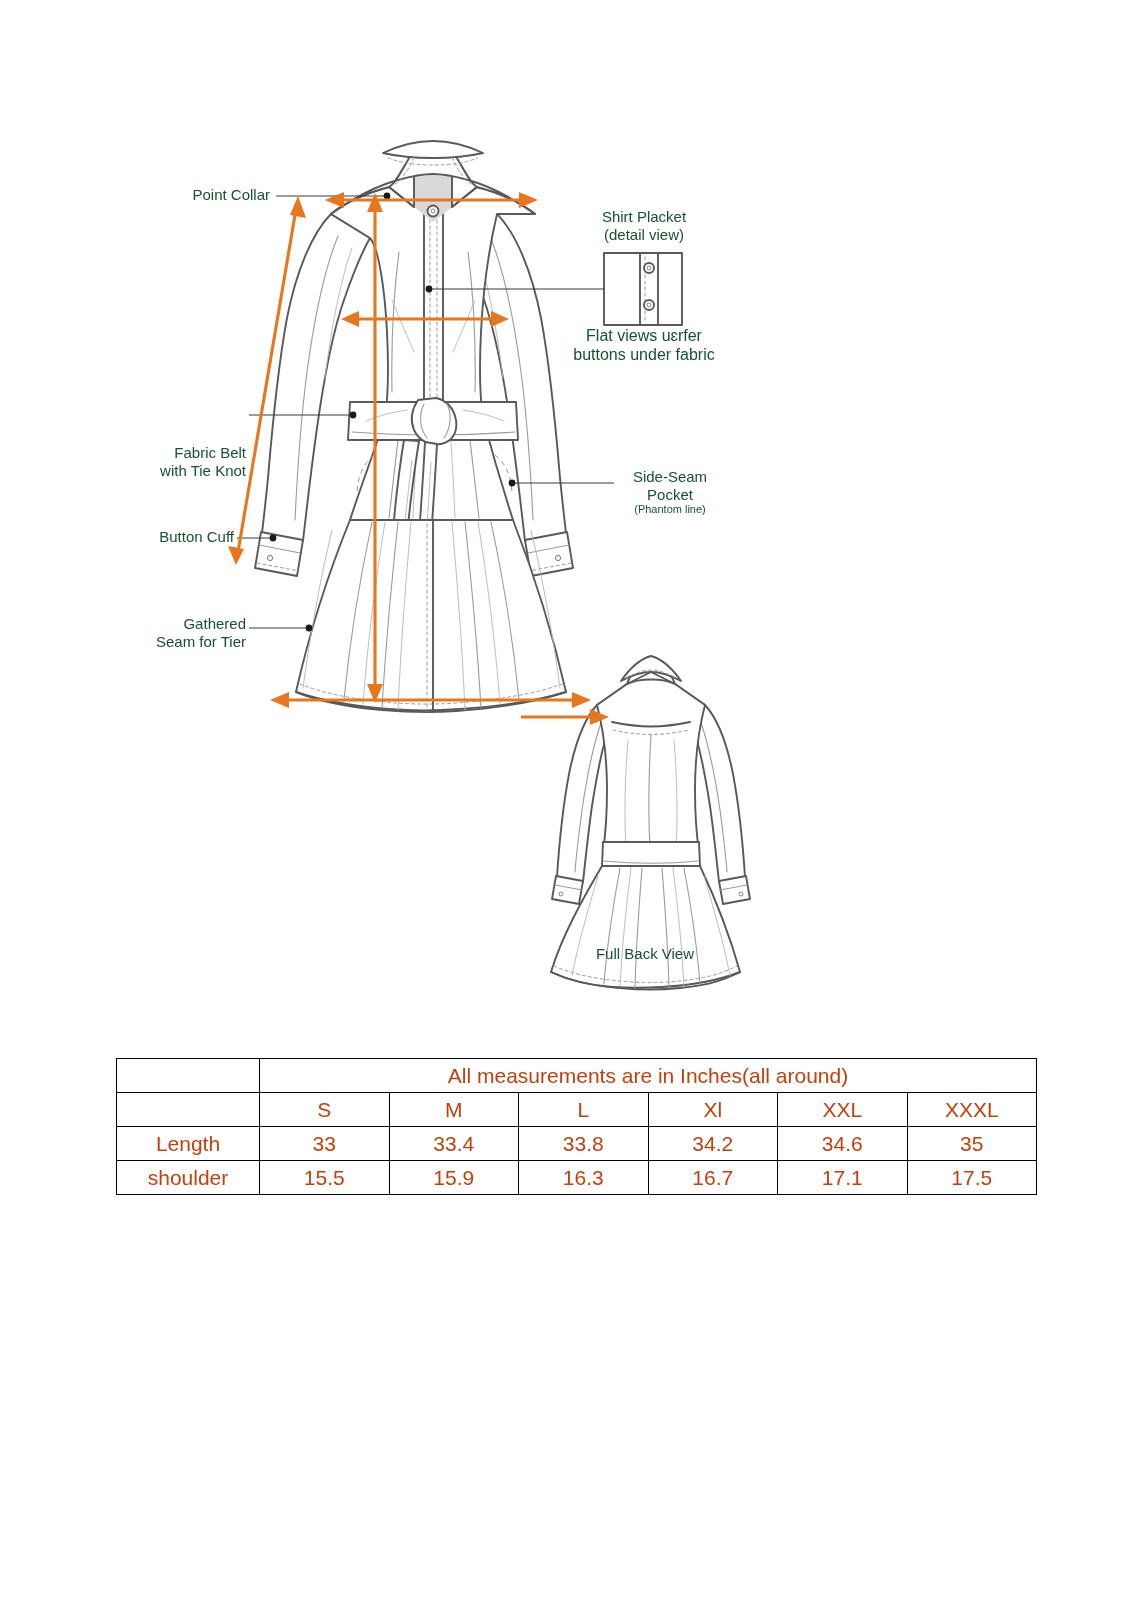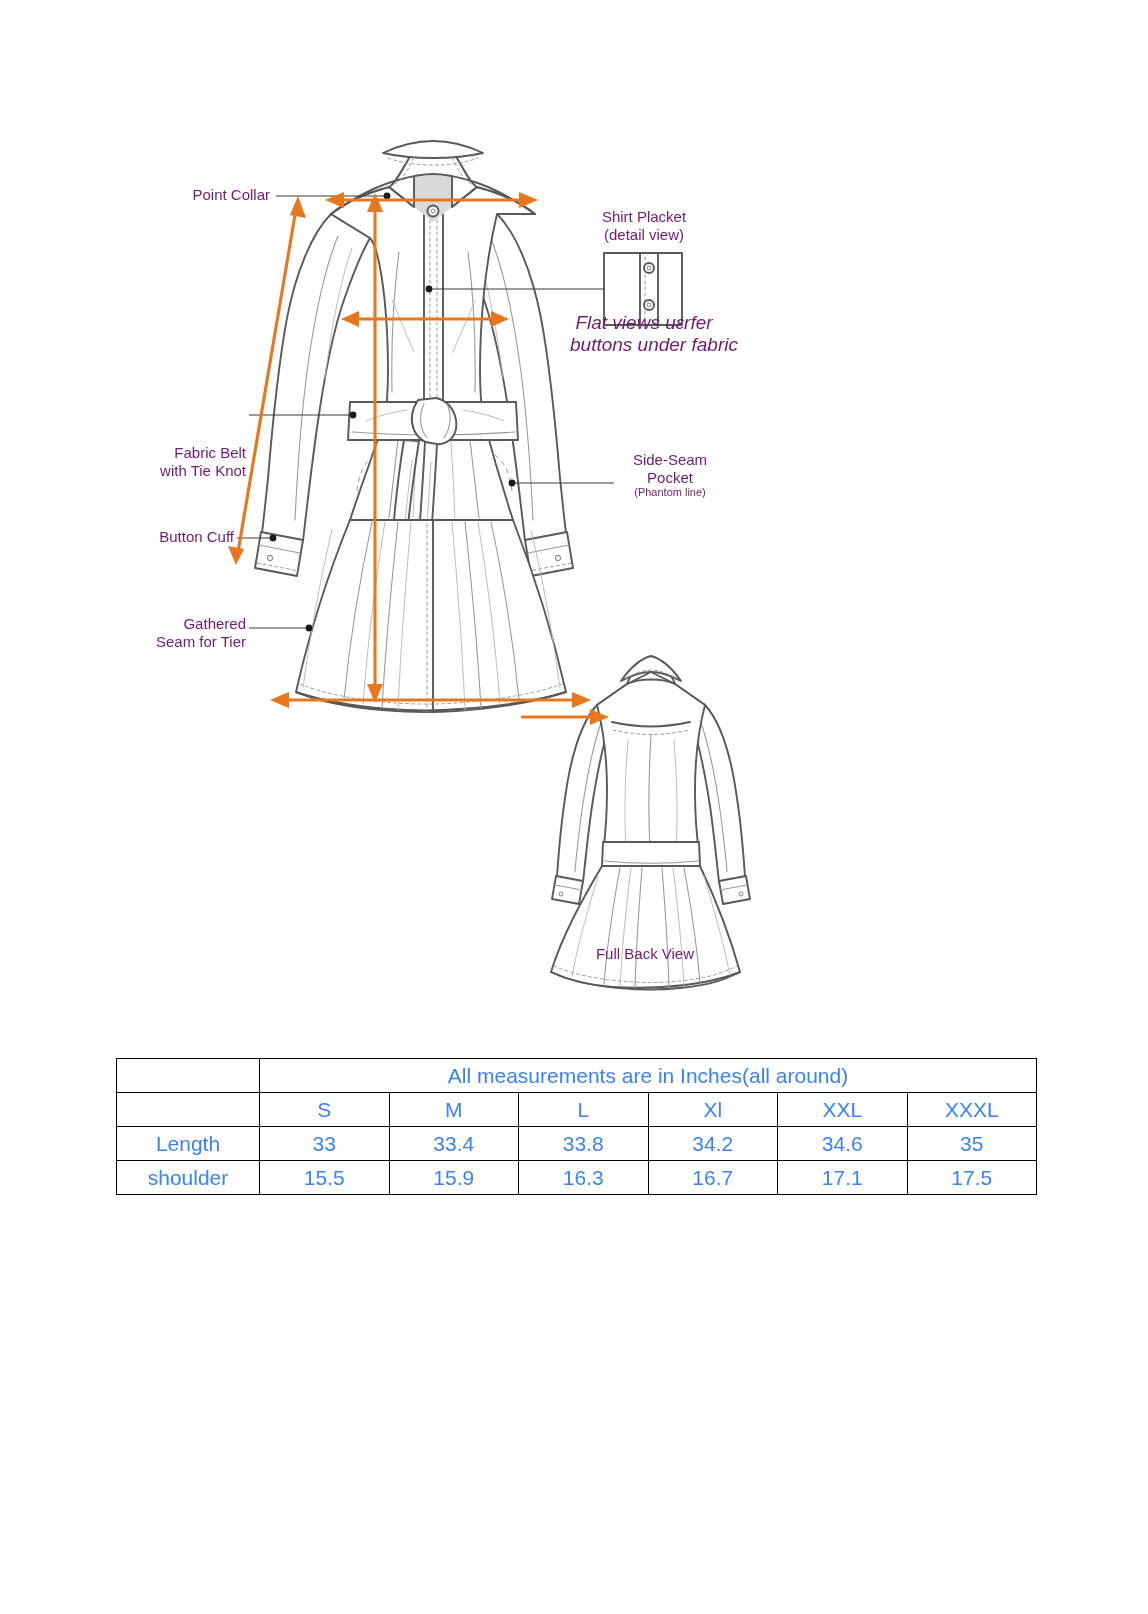--- a/index.html
+++ b/index.html
@@ -34,21 +34,21 @@
     left: 0;
     top: 0;
   }
 
   
   .callout {
     position: absolute;
     font-family: "Liberation Sans", sans-serif;
     font-size: 15px;
     line-height: 1.18;
-    color: #701a75;
+    color: #14532d;
     white-space: nowrap;
   }
   .callout.left   { text-align: right; }
   .callout.center { text-align: center; }
   .callout .sub {
     font-size: 11px;
     display: block;
   }
   .callout .big {
     display: block;
@@ -67,21 +67,21 @@
     width: 920px;
     font-family: "Liberation Sans", sans-serif;
   }
   table.size-table td,
   table.size-table th {
     border: 1.6px solid #000000;
     text-align: center;
     vertical-align: middle;
     font-weight: normal;
     font-size: 21px;
-    color: #3b82f6;
+    color: #c2410c;
     padding: 0;
     height: 33px;
   }
   table.size-table col.label-col { width: 143px; }
   table.size-table col.size-col  { width: 129.5px; }
 
   td.banner {
     font-size: 22px;
     height: 40px;
   }
@@ -381,26 +381,26 @@
     <div class="callout left" style="left:60px; top:615px; width:186px;">
       <span class="big">Gathered</span>
       <span class="big">Seam for Tier</span>
     </div>
 
     <div class="callout center" style="left:586px; top:208px; width:116px;">
       <span class="big">Shirt Placket</span>
       <span class="big">(detail view)</span>
     </div>
 
-    <div class="callout center" style="left:570px; top:312px; width:148px; font-size:19px;font-style:italic;">
+    <div class="callout center" style="left:570px; top:327px; width:148px; font-size:16px;">
       <span class="big">Flat views uɛrfer</span>
       <span class="big">buttons under fabric</span>
     </div>
 
-    <div class="callout center" style="left:618px; top:451px; width:104px;">
+    <div class="callout center" style="left:618px; top:468px; width:104px;">
       <span class="big">Side-Seam</span>
       <span class="big">Pocket</span>
       <span class="sub">(Phantom line)</span>
     </div>
 
     <div class="callout center" style="left:560px; top:945px; width:170px;">
       <span>Full Back View</span>
     </div>
   </div>
 

